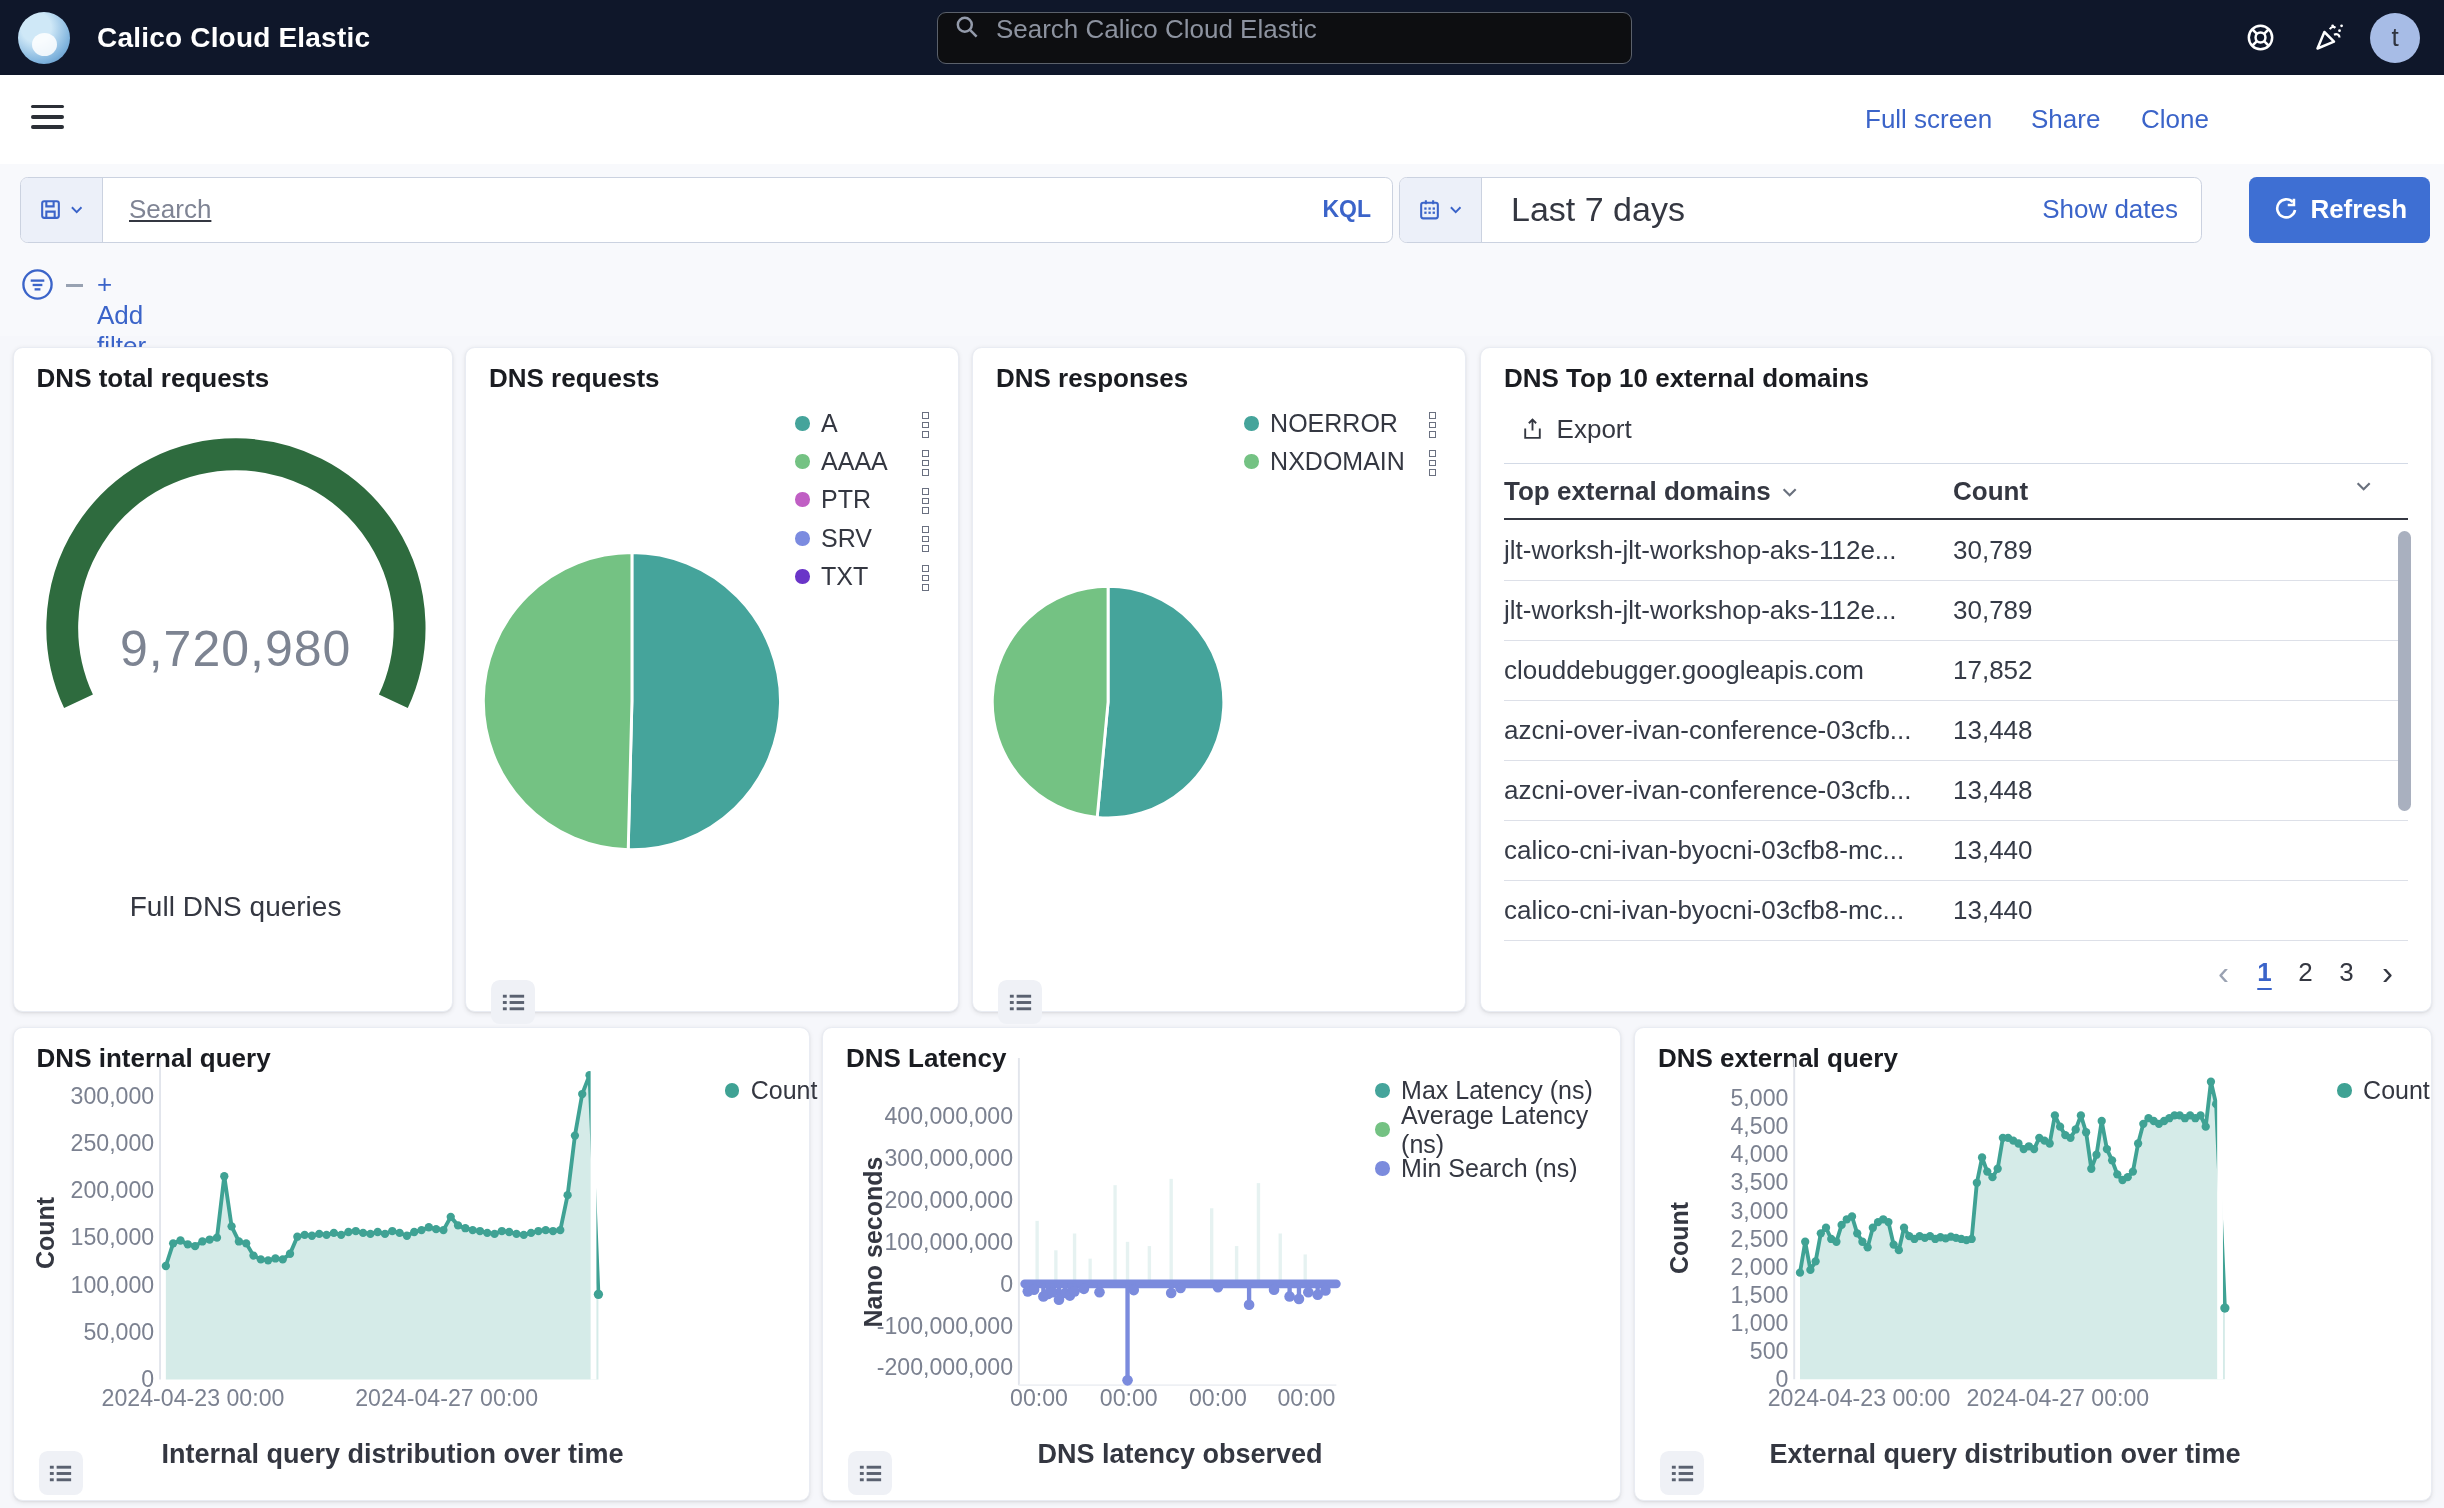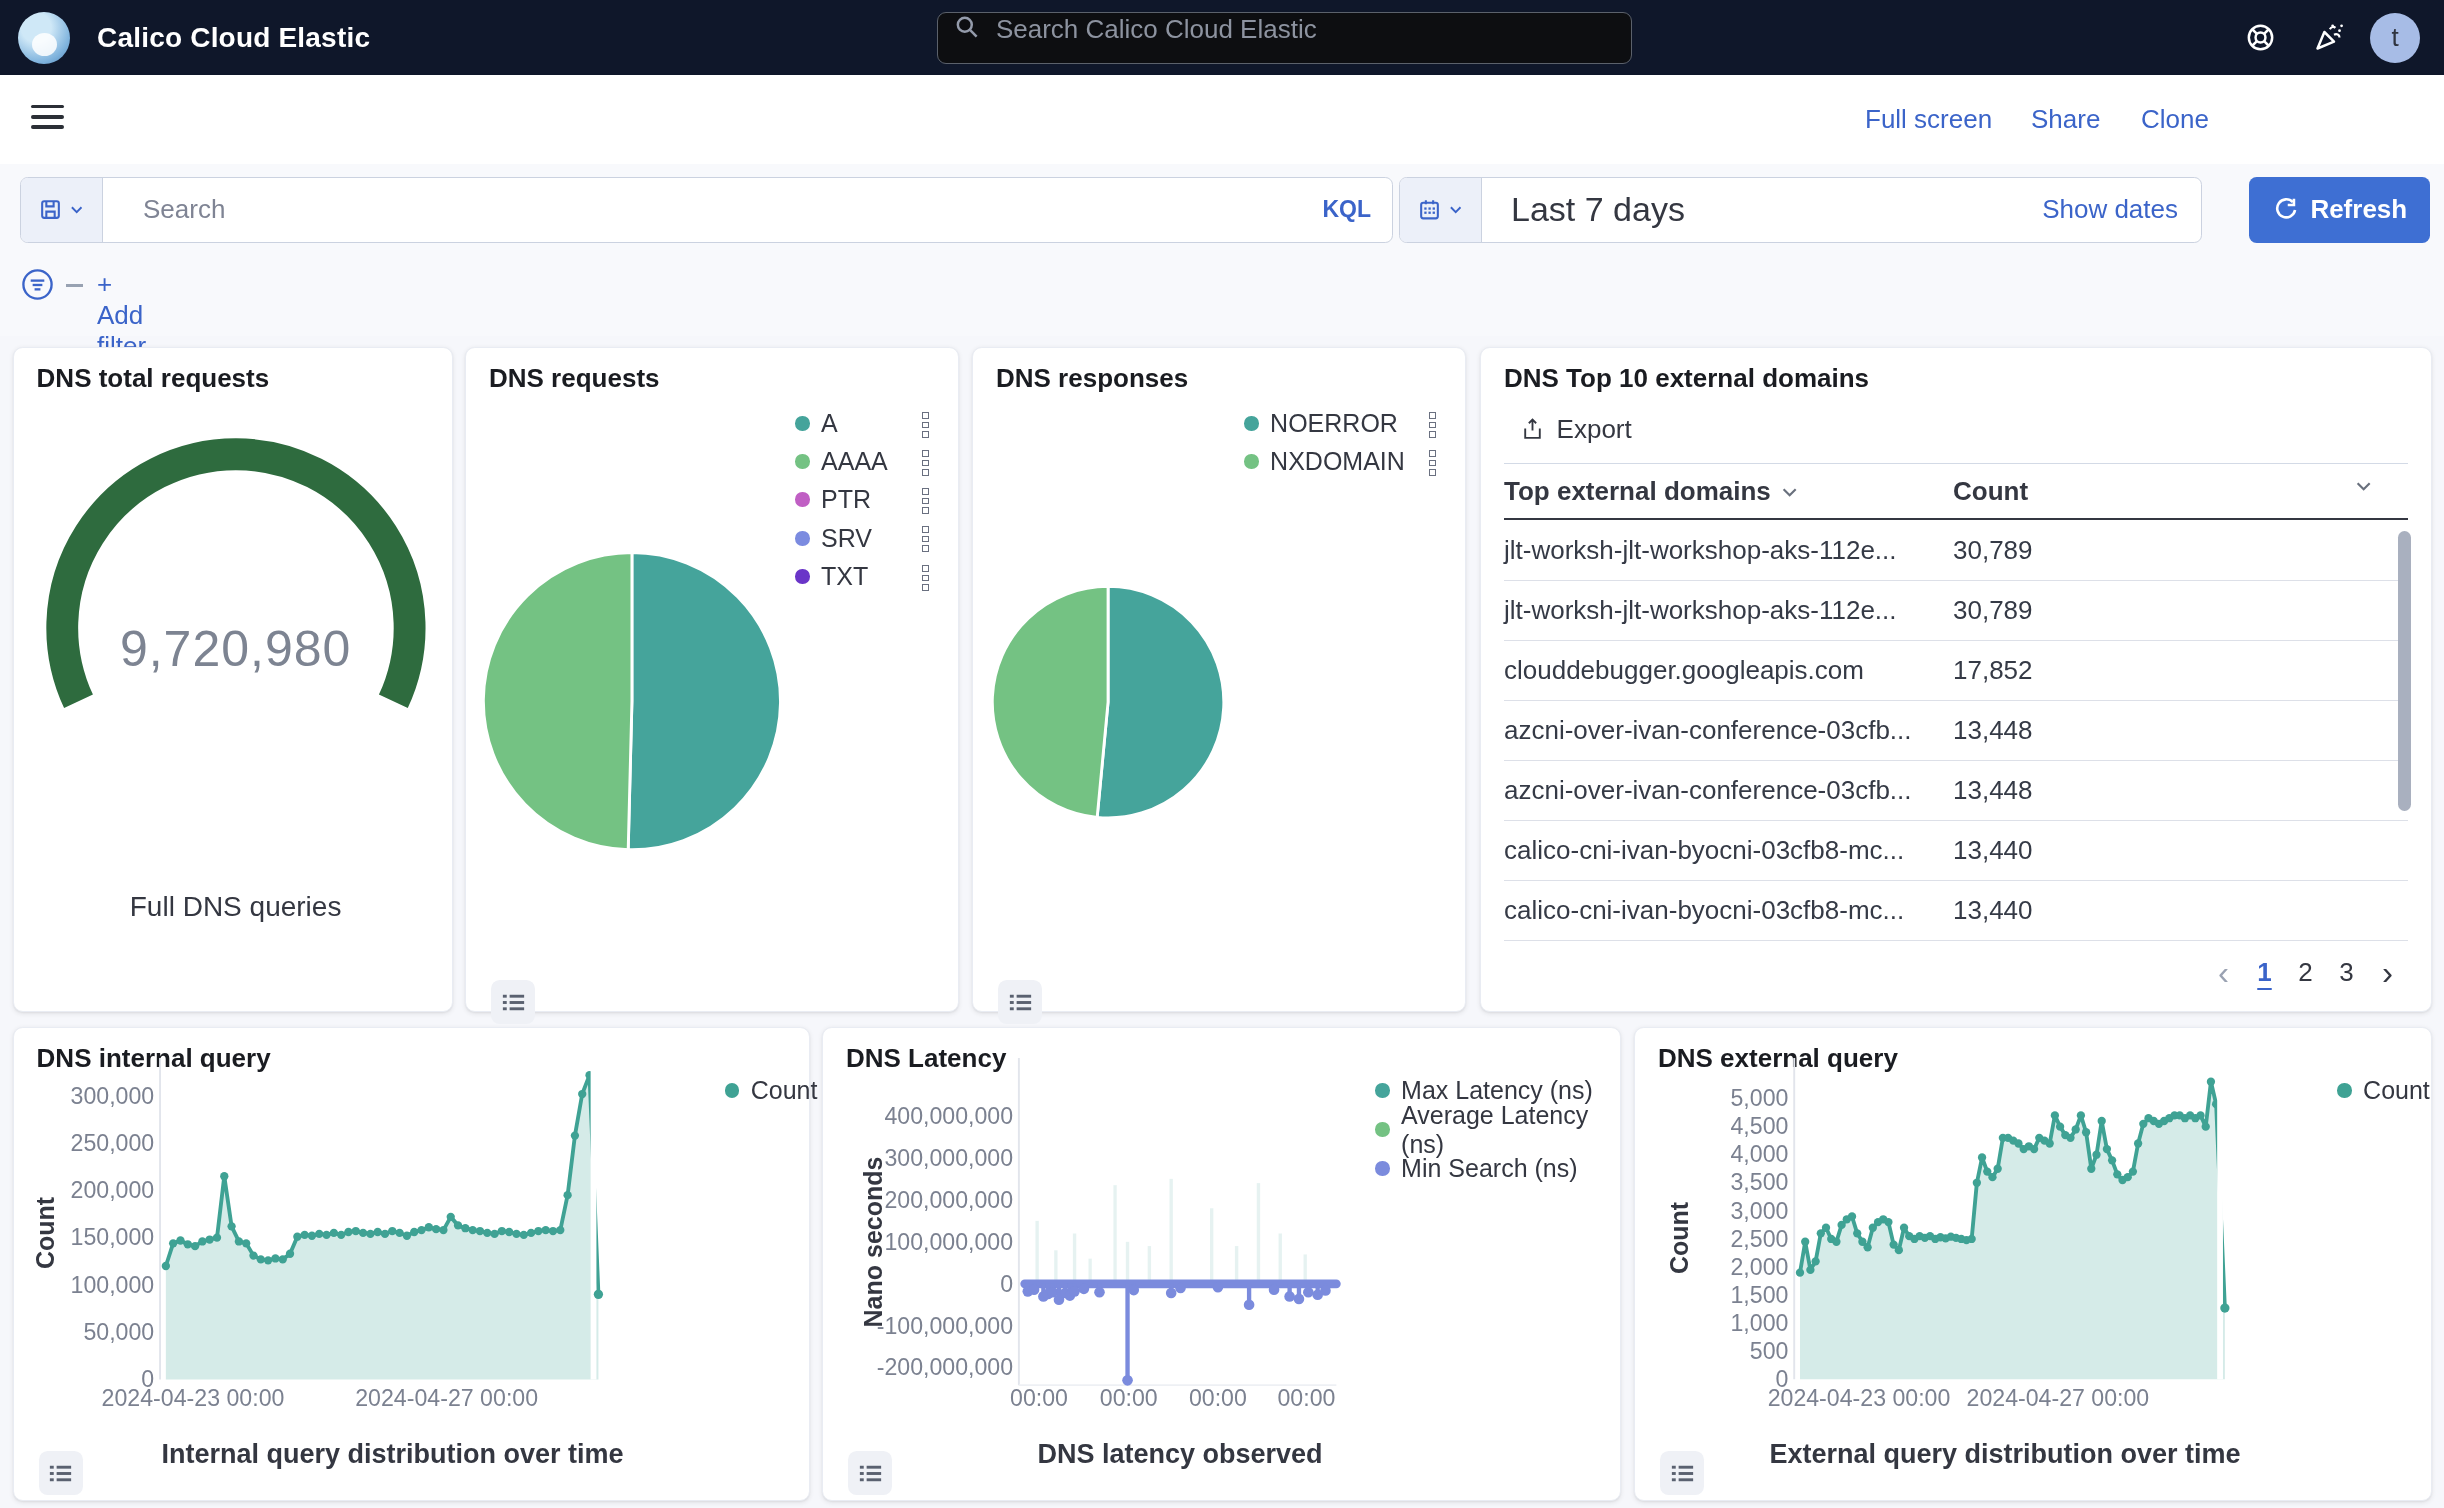--- a/index.html
+++ b/index.html
@@ -41,21 +41,21 @@
     font-size:26px;cursor:pointer;}
   .edit-btn{position:absolute;left:2232px;top:94px;width:147px;height:55px;background:#dce5f8;border-radius:7.7px;
     display:flex;align-items:center;justify-content:center;gap:11.6px;color:#2d5bc4;font-size:26px;font-weight:600;cursor:pointer;}
 
   
   .qrow{position:absolute;left:0;top:164px;width:100%;height:172px;background:#f8f9fc;}
   .searchctl{position:absolute;left:20px;top:12.6px;width:1373px;height:66px;background:#fff;
     border:1px solid #cbd2e0;border-radius:7.7px;display:flex;align-items:center;box-sizing:border-box;overflow:hidden;}
   .addon{width:81px;height:100%;background:#ecf0f9;border-right:1px solid #cbd2e0;display:flex;
     align-items:center;justify-content:center;gap:5.8px;cursor:pointer;flex:none;}
-  .searchctl input{flex:1;border:none;outline:none;font-size:26px;color:#343741;padding:0 40px;font-family:inherit;}
+  .searchctl input{flex:1;border:none;outline:none;font-size:26px;color:#343741;padding:0 26px;font-family:inherit;text-decoration:underline;}
   .searchctl input::placeholder{color:#7f8494;}
   .kql{color:#3b64c9;font-weight:700;font-size:23px;padding-right:21px;cursor:pointer;}
   .datectl{position:absolute;left:1399px;top:12.6px;width:803px;height:66px;background:#fff;border:1px solid #cbd2e0;
     border-radius:7.7px;display:flex;align-items:center;box-sizing:border-box;overflow:hidden;}
   .daterange{font-size:34px;color:#343741;padding-left:29px;flex:1;cursor:pointer;}
   .showdates{color:#3b64c9;font-size:26px;padding-right:23px;cursor:pointer;}
   .refresh-btn{position:absolute;left:2249px;top:12.6px;width:181px;height:66px;background:#3e6fd3;border-radius:7.7px;
     display:flex;align-items:center;justify-content:center;gap:11.6px;color:#fff;font-size:26px;font-weight:700;cursor:pointer;}
   .addfilter-row{position:absolute;left:0;top:93px;height:58px;display:flex;align-items:center;}
   .addfilter{color:#3b64c9;font-size:26px;cursor:pointer;}

